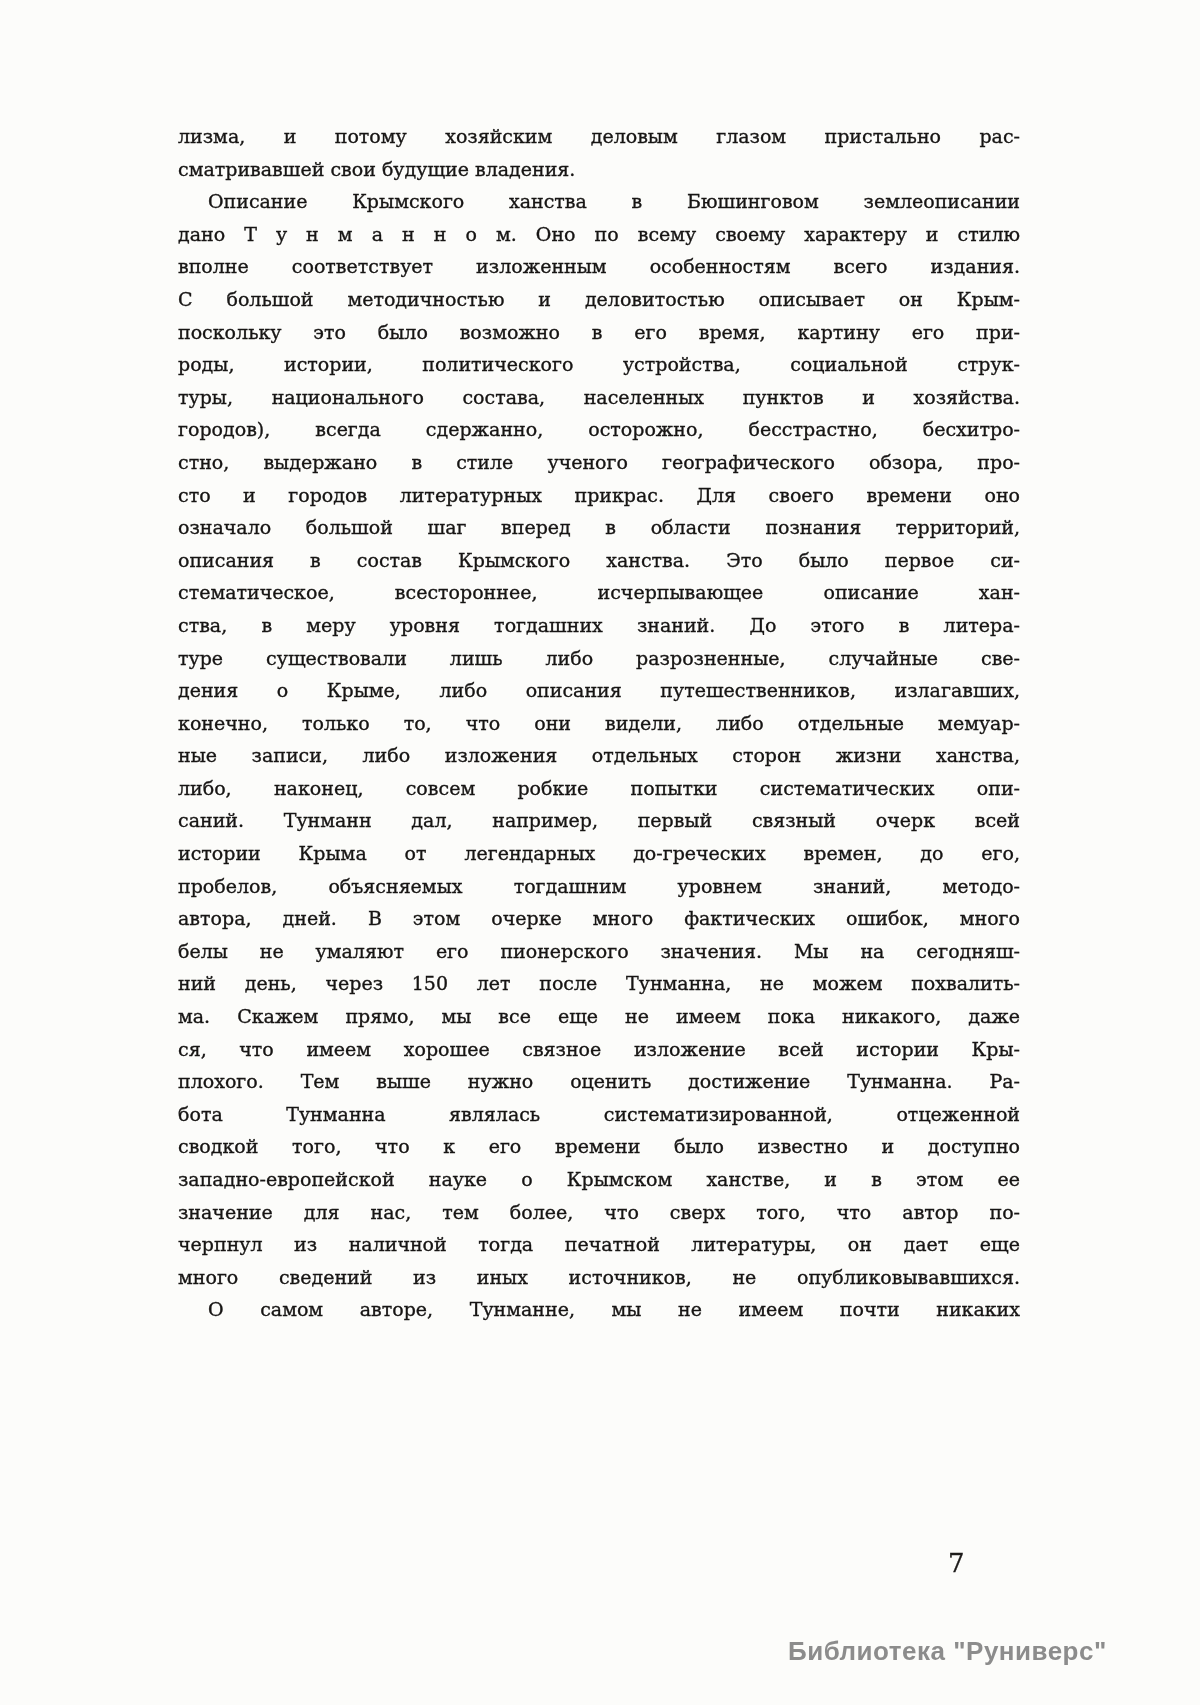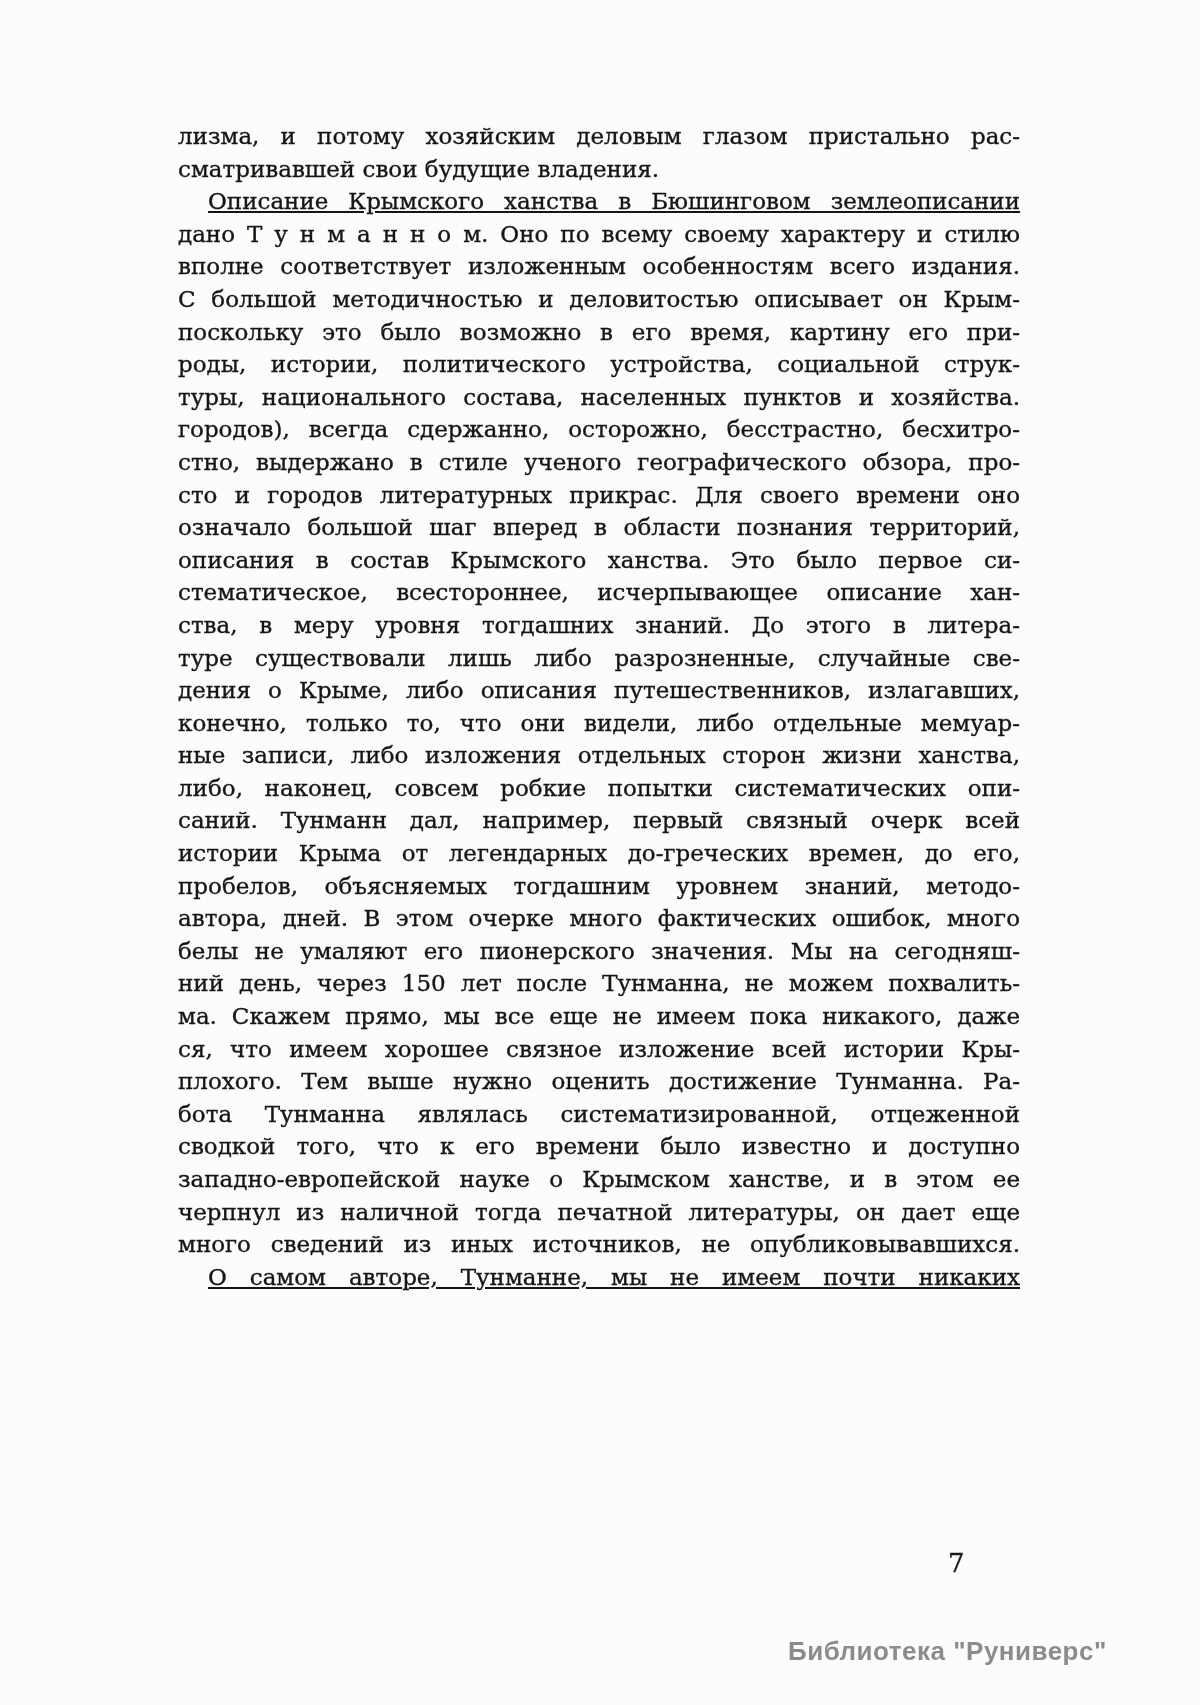--- a/index.html
+++ b/index.html
@@ -10,31 +10,31 @@
     background: #fcfcfa;
     overflow: hidden;
     font-family: "DejaVu Serif", serif;
   }
   .text-block {
     position: absolute;
     left: 178px;
     top: 120px;
     width: 842px;
     color: #171514;
-    font-size: 23px;
+    font-size: 19px;
     line-height: 32.6px;
     -webkit-text-stroke: 0.35px #171514;
   }
   .line {
     text-align: justify;
     text-align-last: justify;
     white-space: normal;
   }
   .line.para-end { text-align-last: left; }
-  .line.indent { text-indent: 30px; text-decoration: underline; }
+  .line.indent { text-indent: 30px; }
   .page-number {
     position: absolute;
     left: 948px;
     top: 1548px;
     font-size: 26px;
     color: #1d1b1a;
     -webkit-text-stroke: 0.3px #1d1b1a;
     font-family: "DejaVu Serif", serif;
   }
   .watermark {
@@ -79,19 +79,20 @@
       <div class="line">пробелов, объясняемых тогдашним уровнем знаний, методо-</div>
       <div class="line">автора, дней. В этом очерке много фактических ошибок, много</div>
       <div class="line">белы не умаляют его пионерского значения. Мы на сегодняш-</div>
       <div class="line">ний день, через 150 лет после Тунманна, не можем похвалить-</div>
       <div class="line">ма. Скажем прямо, мы все еще не имеем пока никакого, даже</div>
       <div class="line">ся, что имеем хорошее связное изложение всей истории Кры-</div>
       <div class="line">плохого. Тем выше нужно оценить достижение Тунманна. Ра-</div>
       <div class="line">бота Тунманна являлась систематизированной, отцеженной</div>
       <div class="line">сводкой того, что к его времени было известно и доступно</div>
       <div class="line">западно-европейской науке о Крымском ханстве, и в этом ее</div>
+      <div class="line">значение для нас, тем более, что сверх того, что автор по-</div>
       <div class="line">черпнул из наличной тогда печатной литературы, он дает еще</div>
       <div class="line">много сведений из иных источников, не опубликовывавшихся.</div>
       <div class="line indent">О самом авторе, Тунманне, мы не имеем почти никаких</div>
     </div>
   <div class="page-number">7</div>
   <div class="watermark">Библиотека "Руниверс"</div>
 </div>
 
 </body></html>

